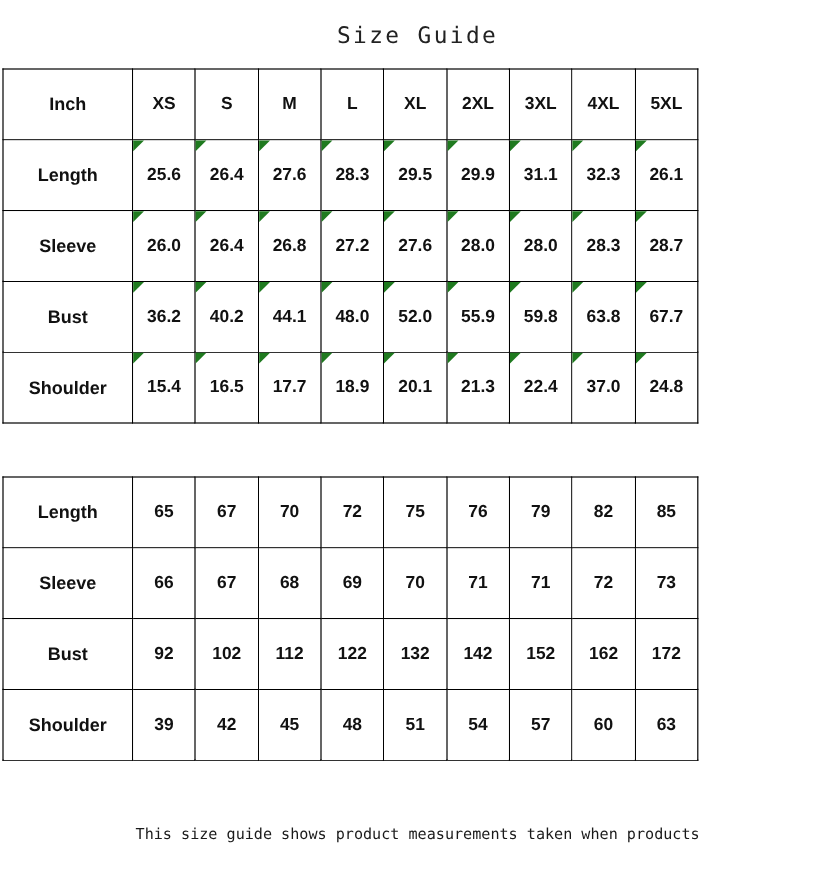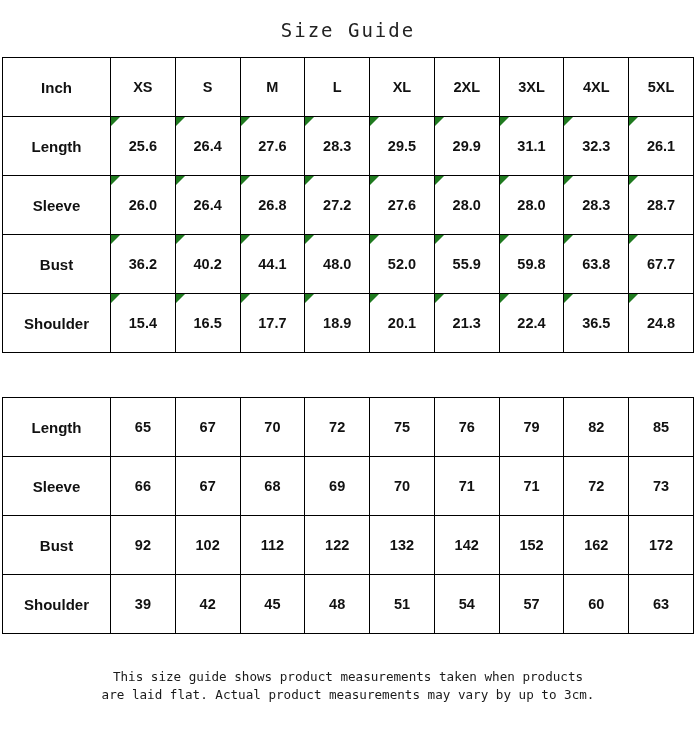--- a/index.html
+++ b/index.html
@@ -26,21 +26,21 @@
     text-align: center;
     font-family: "DejaVu Sans Mono", monospace;
     font-size: 19px;
     letter-spacing: 2px;
     color: #222222;
     padding-top: 19px;
     padding-bottom: 16px;
   }
   table.size-table {
     border-collapse: collapse;
-    width: 692px;
+    width: 580px;
     margin: 0 2px;
     table-layout: fixed;
   }
   table.size-table td {
     border: 1px solid #000000;
     height: 56px;
     text-align: center;
     vertical-align: middle;
     font-size: 14.5px;
     font-weight: bold;
@@ -146,21 +146,21 @@
       </tr>
       <tr>
         <td class="rowhead">Shoulder</td>
         <td class="value mark">15.4</td>
         <td class="value mark">16.5</td>
         <td class="value mark">17.7</td>
         <td class="value mark">18.9</td>
         <td class="value mark">20.1</td>
         <td class="value mark">21.3</td>
         <td class="value mark">22.4</td>
-        <td class="value mark">36.5</td>
+        <td class="value mark">37.0</td>
         <td class="value mark">24.8</td>
       </tr>
     </tbody>
   </table>
 
   <div class="gap"></div>
 
   <table class="size-table">
     <colgroup>
       <col class="first">
@@ -213,16 +213,15 @@
         <td class="value">54</td>
         <td class="value">57</td>
         <td class="value">60</td>
         <td class="value">63</td>
       </tr>
     </tbody>
   </table>
 
   <div class="footer">
     <span class="line">This size guide shows product measurements taken when products</span>
-    <span class="line">are laid flat. Actual product measurements may vary by up to 3cm.</span>
   </div>
 
 </div>
 
 </body></html>

